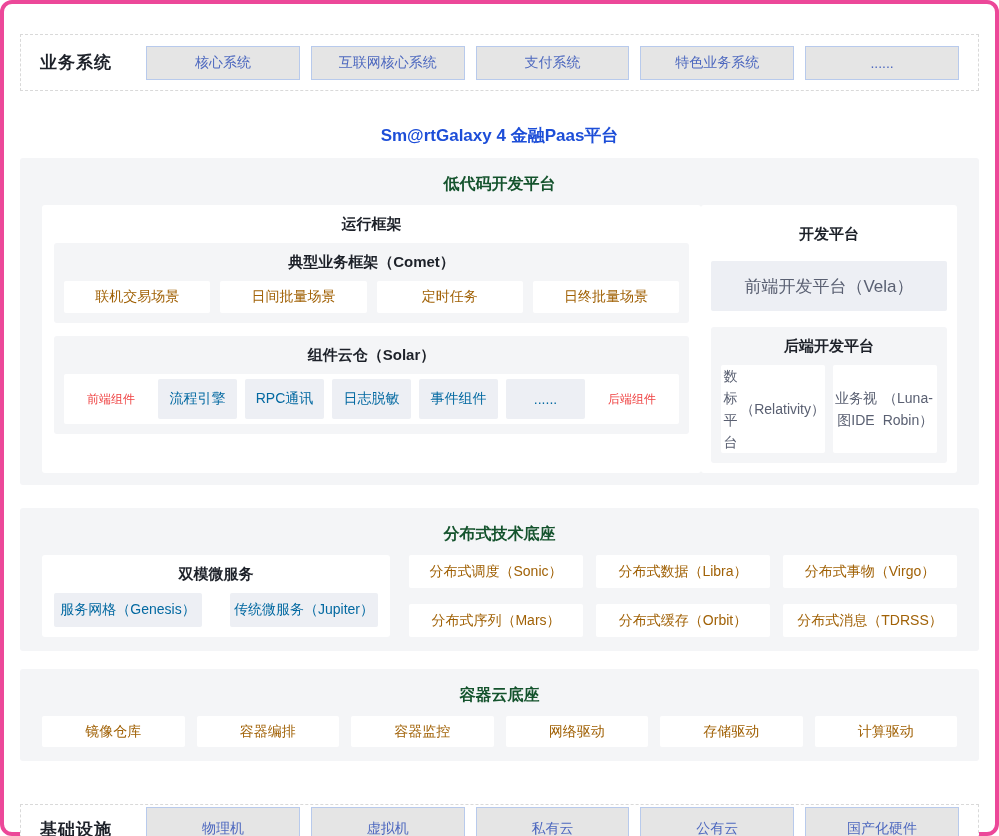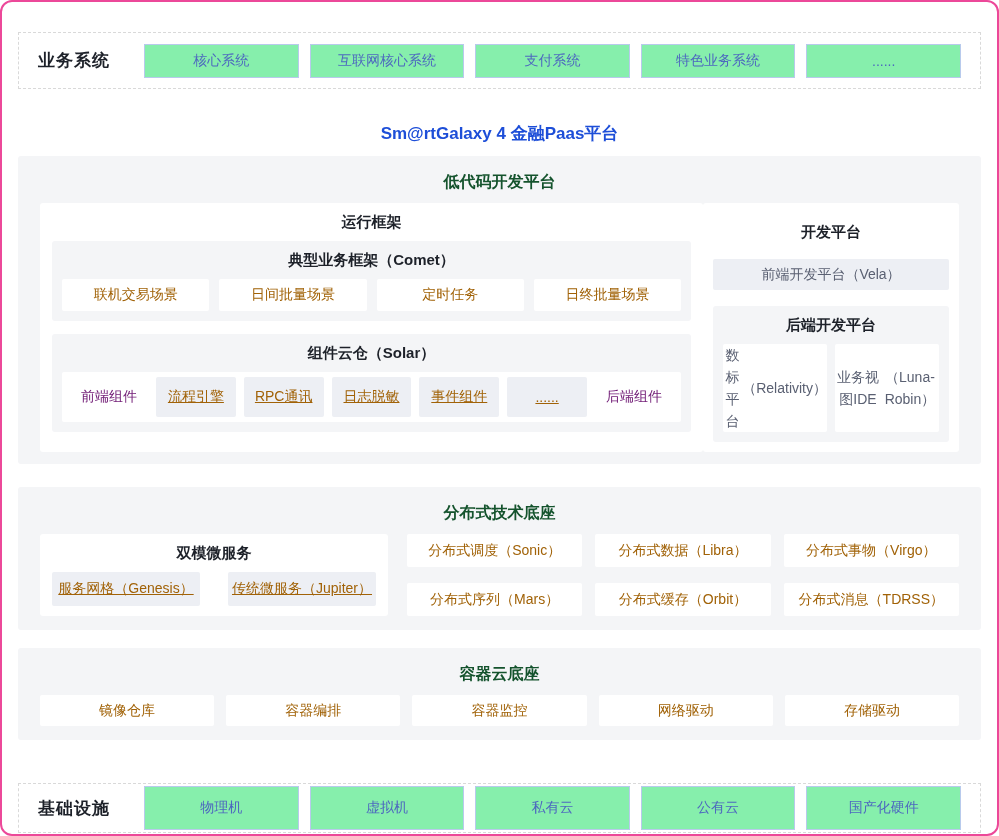--- a/index.html
+++ b/index.html
@@ -6,21 +6,21 @@
   body{
     width:999px;height:836px;
     font-family:"Liberation Sans","DejaVu Sans",sans-serif;
     color:#5a6072;
     position:relative;
     overflow:hidden;
   }
   .canvas{
     position:absolute;inset:0;
     background:#fff;
-    border:2px solid #ec4899;
+    border:4px solid #ec4899;
     border-radius:12px;
     box-sizing:border-box;
   }
   
   .dashed-row{
     margin:30px 16px 0 16px;
     border:1px dashed #d9d9d9;
     box-sizing:border-box;
     height:57px;
     display:flex;align-items:center;
@@ -29,21 +29,21 @@
   }
   .dashed-row.bottom{height:50px;margin-top:43px;}
   .row-label{
     width:106px;flex:0 0 106px;
     font-size:17px;font-weight:bold;color:#1d2129;
     letter-spacing:1px;
   }
   .pill-track{flex:1;display:flex;gap:11px;}
   .pill{
     flex:1;height:34px;
-    background:#86efac;
+    background:#e5e5e5;
     border:1px solid #b8caec;
     box-sizing:border-box;
     color:#4d68bf;
     font-size:14px;
     display:flex;align-items:center;justify-content:center;
   }
   .dashed-row.bottom .pill{height:44px;}
   
   .main-title{
     margin-top:33px;
@@ -86,32 +86,32 @@
     font-size:14px;color:#a16207;
     display:flex;align-items:center;justify-content:center;
   }
   .solar-strip{
     background:#fff;border-radius:2px;
     display:flex;align-items:center;gap:8px;
     padding:5px 8px;height:50px;box-sizing:border-box;
   }
   .solar-end{
     flex:0 0 78px;align-self:stretch;background:#fff;
-    font-size:14px;color:#701a75;
+    font-size:12px;color:#ef4444;
     display:flex;align-items:center;justify-content:center;text-align:right;
   }
   .item-gray{
     flex:1;height:40px;background:#edeff4;border-radius:2px;
-    font-size:14px;color:#a16207;
-    display:flex;align-items:center;justify-content:center;text-decoration:underline;
+    font-size:14px;color:#0369a1;
+    display:flex;align-items:center;justify-content:center;
   }
   .vela-box{
-    height:31px;background:#edeff4;border-radius:2px;
+    height:50px;background:#edeff4;border-radius:2px;
     margin:8px 0 16px 0;
-    font-size:14px;color:#5a6072;
+    font-size:17px;color:#5a6072;
     display:flex;align-items:center;justify-content:center;
   }
   .backend-box{flex:1;display:flex;flex-direction:column;}
   .backend-items{display:flex;gap:8px;flex:1;}
   .tall-item{
     flex:1;background:#fff;border-radius:2px;
     font-size:14px;color:#5a6072;line-height:22px;
     display:flex;flex-direction:row;align-items:center;justify-content:center;
     text-align:center;min-height:70px;
   }
@@ -221,20 +221,21 @@
   </div>
 
   <div class="gray-section container-cloud">
     <div class="sec-title">容器云底座</div>
     <div class="cc-row">
       <div class="item-white">镜像仓库</div>
       <div class="item-white">容器编排</div>
       <div class="item-white">容器监控</div>
       <div class="item-white">网络驱动</div>
       <div class="item-white">存储驱动</div>
+      <div class="item-white">计算驱动</div>
     </div>
   </div>
 
   <div class="dashed-row bottom">
     <div class="row-label">基础设施</div>
     <div class="pill-track">
       <div class="pill">物理机</div>
       <div class="pill">虚拟机</div>
       <div class="pill">私有云</div>
       <div class="pill">公有云</div>

